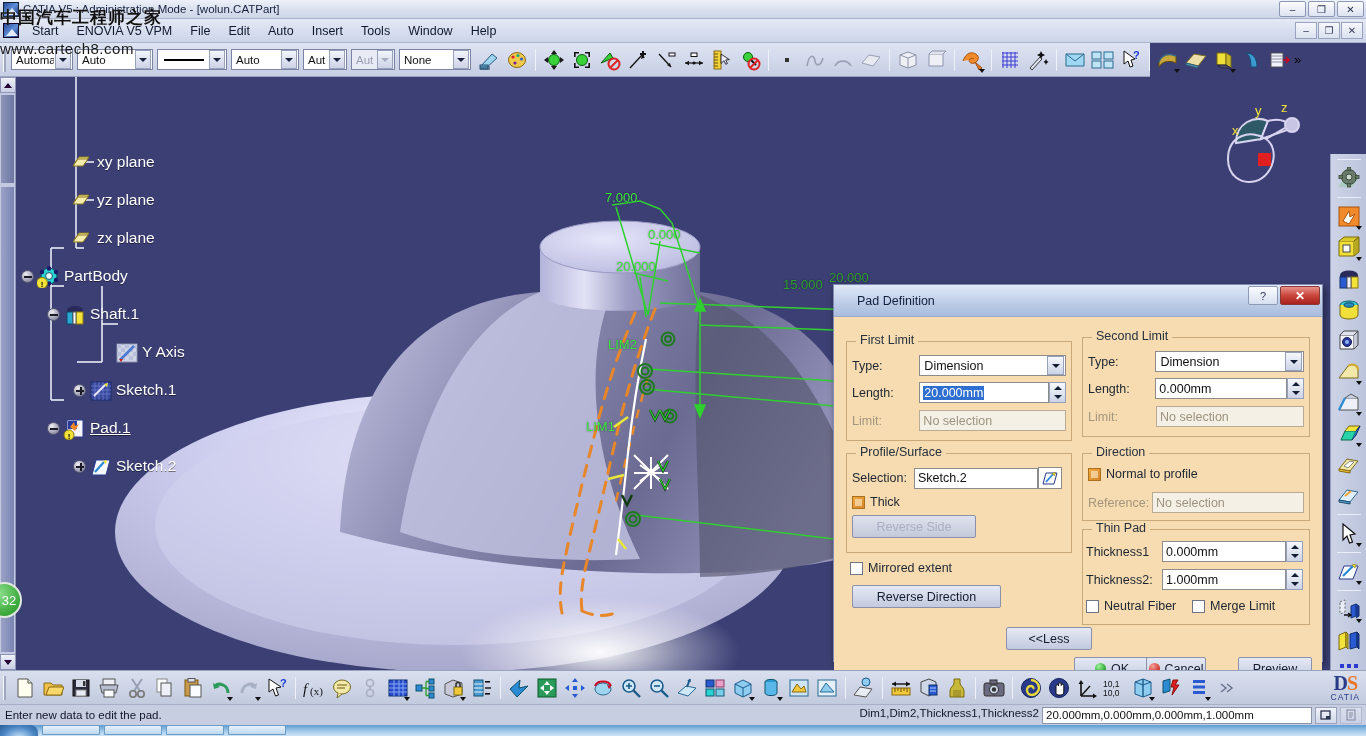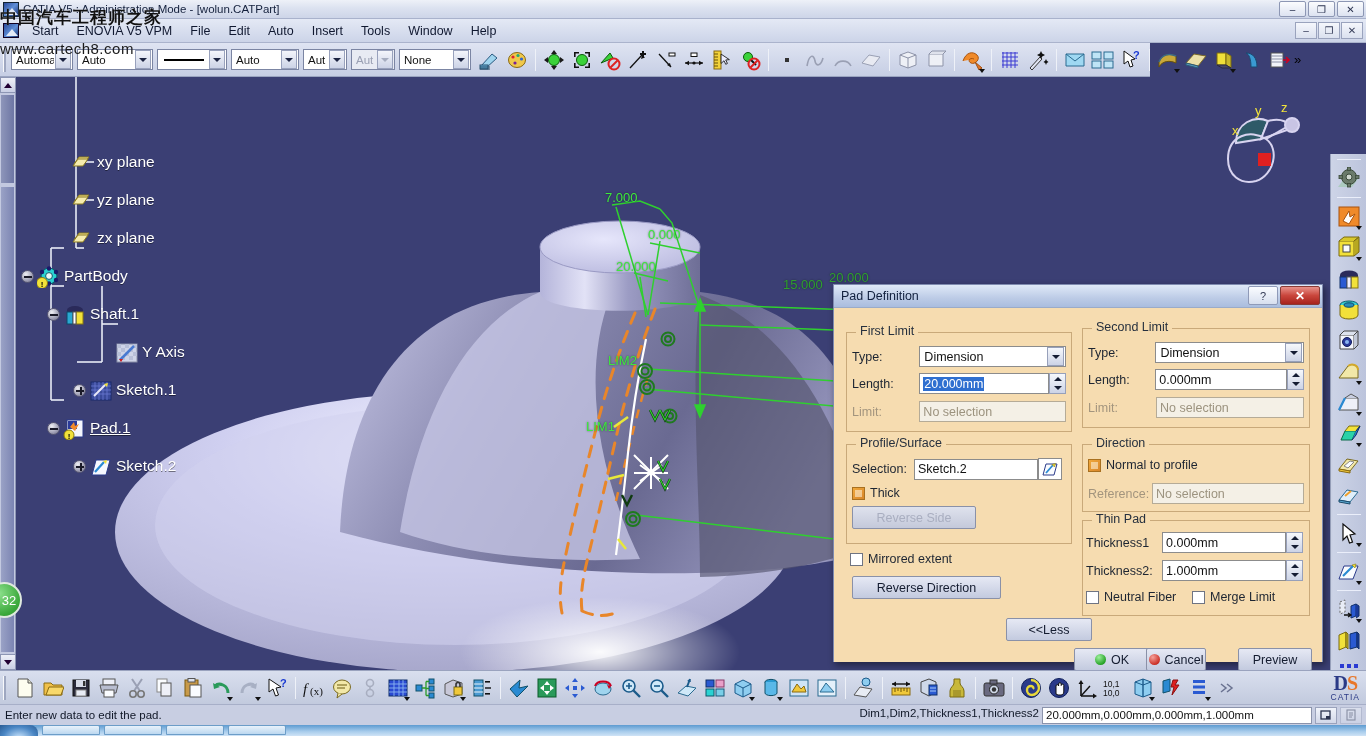--- a/index.html
+++ b/index.html
@@ -199,23 +199,23 @@
   .compass { position: absolute; right: 40px; top: 18px; width: 120px; height: 95px; z-index: 15; }
   .compass .lbl { position: absolute; font-size: 13px; color: #f2e33a; }
 
   
   .dialog {
     position: absolute; left: 833px; top: 284px; width: 490px; height: 378px;
     background: #f3d9ad; border: 1px solid #7f8bb0; z-index: 50;
     box-shadow: 2px 3px 7px rgba(0,0,0,.45);
   }
   .dlg-title {
-    height: 23px; background: linear-gradient(to bottom,#dfe9f8,#bccbe6 60%,#aabdde);
+    height: 32px; background: linear-gradient(to bottom,#dfe9f8,#bccbe6 60%,#aabdde);
     border-bottom: 1px solid #9aabc8; display: flex; align-items: center;
-    padding-left: 7px; position: relative;
+    padding-left: 23px; position: relative;
   }
   .dlg-title .t { font-size: 12.5px; color: #11203e; }
   .dlg-btns { position: absolute; right: 2px; top: 1px; display: flex; gap: 2px; }
   .dlg-help {
     width: 30px; height: 19px; border: 1px solid #8f9ab8; border-radius: 2px;
     background: linear-gradient(to bottom,#fafcff,#d7dfef);
     display: flex; align-items: center; justify-content: center;
     font-size: 11px; color: #333a55;
   }
   .dlg-close {
@@ -765,21 +765,21 @@
         <path d="M658 384 l5 10 l5 -10"></path>
         <path d="M660 402 l5 10 l5 -10"></path>
       </g>
     </svg>
 
     <div class="dimlabel" style="left:605px; top:113px">7.000</div>
     <div class="dimlabel" style="left:648px; top:150px">0.000</div>
     <div class="dimlabel" style="left:616px; top:182px">20.000</div>
     <div class="dimlabel dark" style="left:783px; top:200px">15.000</div>
     <div class="dimlabel dark" style="left:829px; top:193px">20.000</div>
-    <div class="dimlabel" style="left:608px; top:276px">LIM2</div>
+    <div class="dimlabel" style="left:608px; top:260px">LIM2</div>
     <div class="dimlabel" style="left:586px; top:342px">LIM1</div>
 
     <div class="compass">
       <svg width="120" height="95" viewBox="0 0 120 95">
         <g fill="none" stroke="#d8d4f0" stroke-width="2">
           <path d="M30 48 C30 28, 48 20, 62 26 L55 44 Z" fill="#2e5a68"></path>
           <path d="M62 26 C76 22, 84 28, 84 34 L55 44 Z" fill="#3b3f74"></path>
           <path d="M22 64 C22 40, 45 34, 60 44 C74 54, 68 80, 50 86 C34 90, 22 80, 22 64 Z"></path>
           <path d="M60 44 L84 30"></path>
           <circle cx="86" cy="30" r="7" fill="#c8c4e4" stroke="#d8d4f0"></circle>

